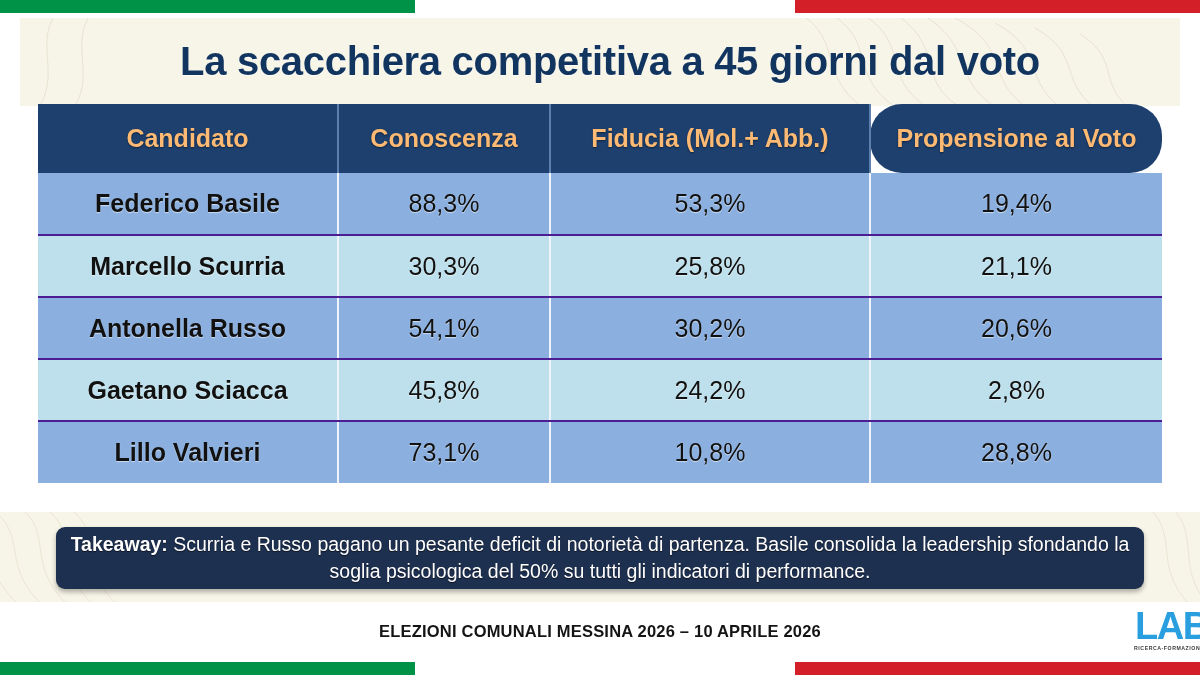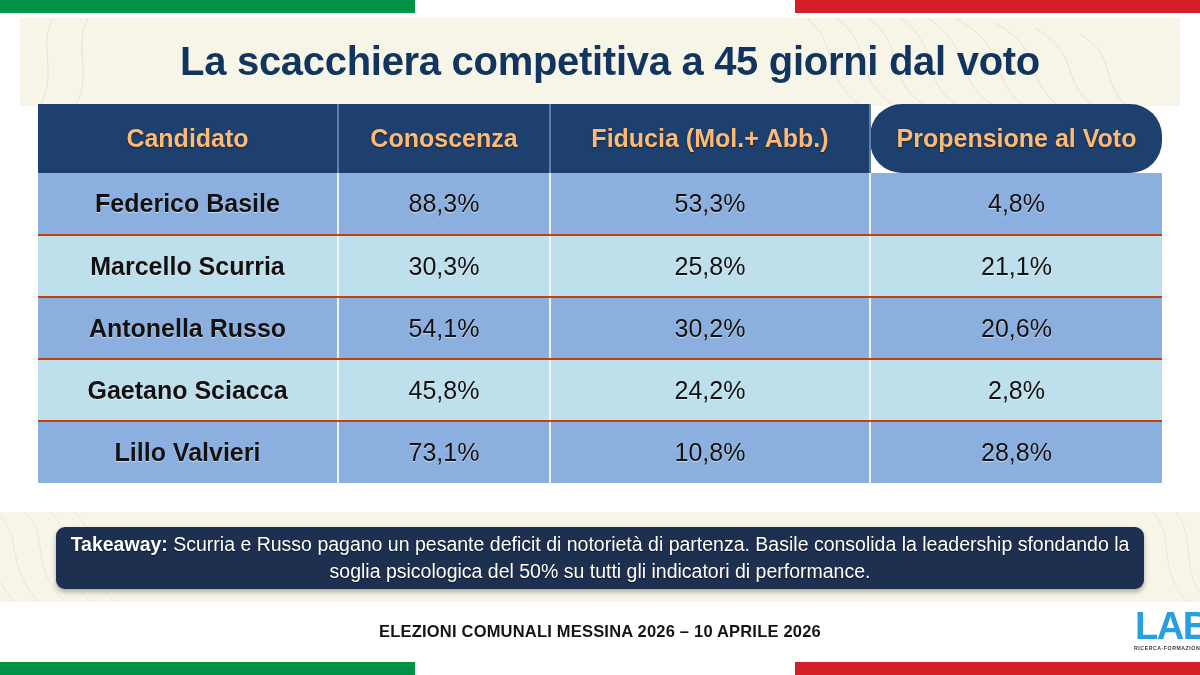--- a/index.html
+++ b/index.html
@@ -59,21 +59,21 @@
     text-shadow:0 1px 2px rgba(0,0,0,.45);
   }
   #table thead th:last-child{ border-right:none;border-radius:32px; }
 
   #table tbody td{
     height:62px;
     font-size:25px;
     color:#111111;
     text-align:center;
     border-right:2px solid #eef4fa;
-    border-bottom:2px solid #c2410c;
+    border-bottom:2px solid #4c1d95;
     white-space:nowrap;
     text-shadow:0 1px 1px rgba(255,255,255,.55);
   }
   #table tbody td:last-child{ border-right:none; }
   #table tbody td.name{ font-weight:bold; }
   #table tbody tr.odd  td{ background:#8bb0e0; }
   #table tbody tr.even td{ background:#bee0ec; }
   #table tbody tr:last-child td{ border-bottom:none; }
 
   
@@ -156,21 +156,21 @@
         <th>Conoscenza</th>
         <th>Fiducia (Mol.+ Abb.)</th>
         <th>Propensione al Voto</th>
       </tr>
     </thead>
     <tbody>
       <tr class="odd">
         <td class="name">Federico Basile</td>
         <td>88,3%</td>
         <td>53,3%</td>
-        <td>4,8%</td>
+        <td>19,4%</td>
       </tr>
       <tr class="even">
         <td class="name">Marcello Scurria</td>
         <td>30,3%</td>
         <td>25,8%</td>
         <td>21,1%</td>
       </tr>
       <tr class="odd">
         <td class="name">Antonella Russo</td>
         <td>54,1%</td>

